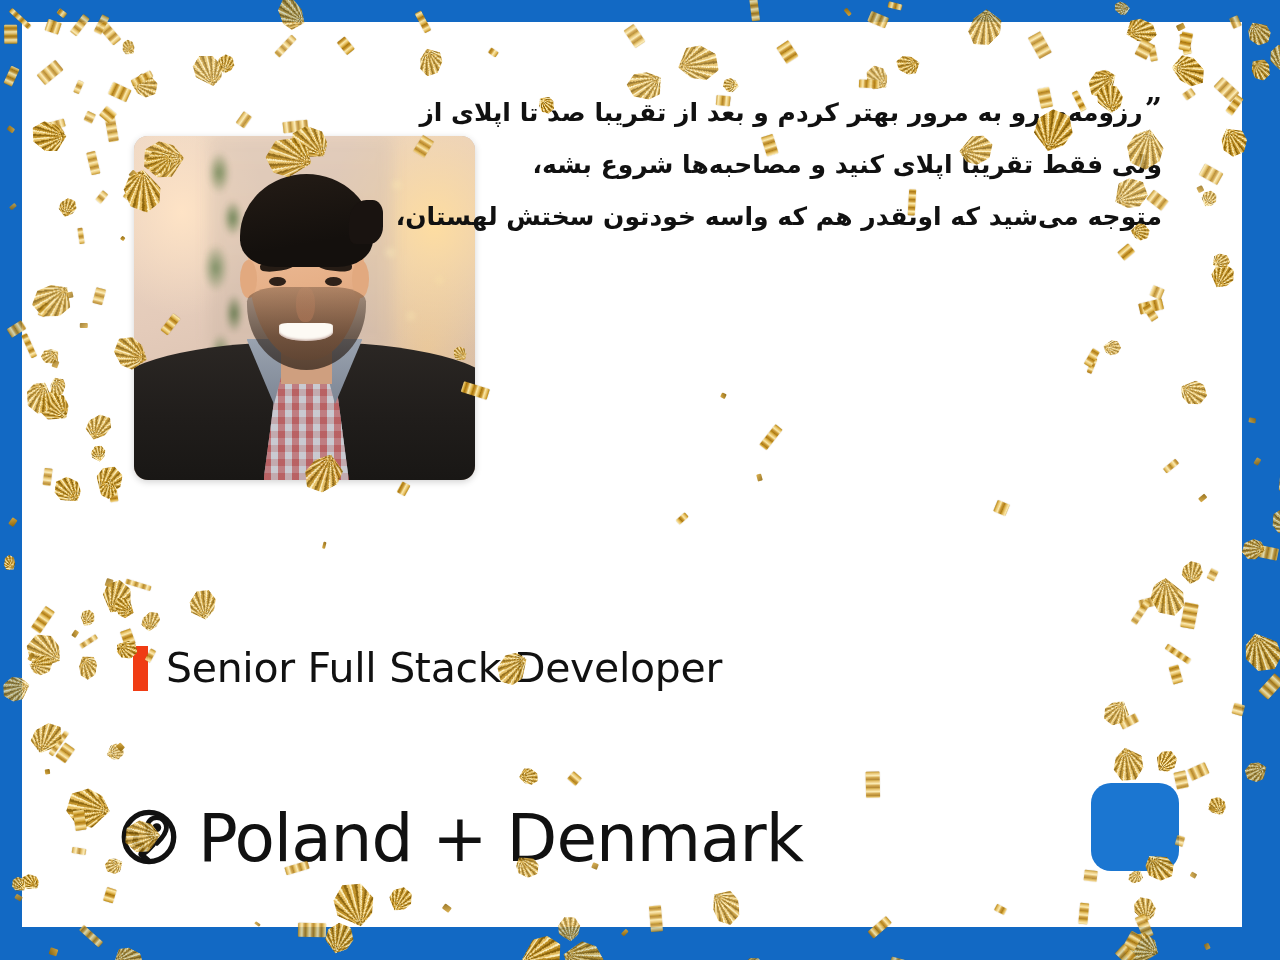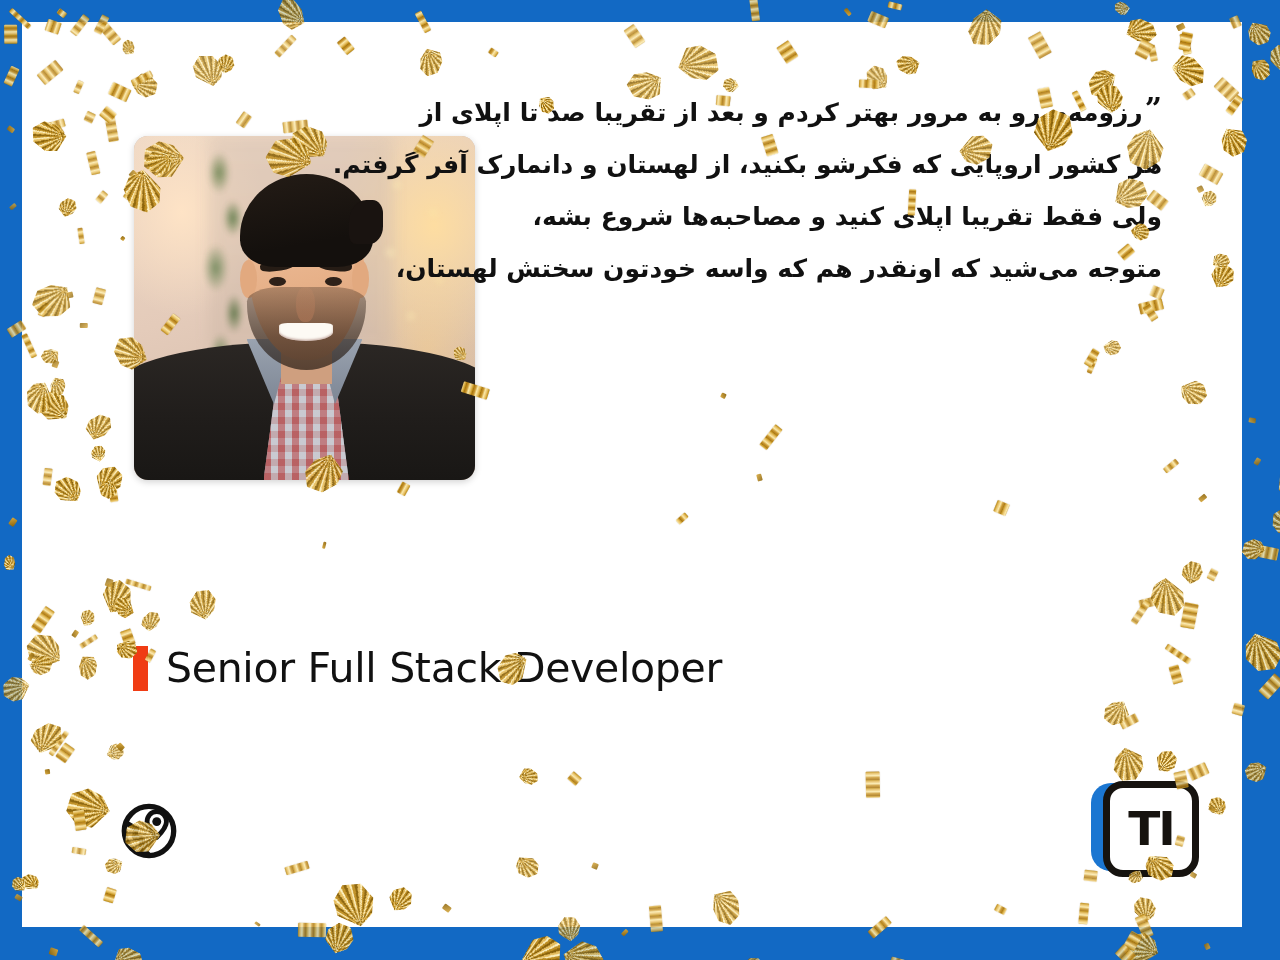--- a/index.html
+++ b/index.html
@@ -351,21 +351,20 @@
         <div class="ph-nose"></div>
         <div class="ph-browL"></div>
         <div class="ph-browR"></div>
         <div class="ph-eyeL"></div>
         <div class="ph-eyeR"></div>
         <div class="ph-hair"></div>
       </div>
 
       <blockquote id="quote">
         <span class="q-line"><span class="qmark open">”</span><span>رزومه‌م رو به مرور بهتر کردم و بعد از تقریبا صد تا اپلای از</span></span>
-        <span class="q-line"><span>هر کشور اروپایی که فکرشو بکنید، از لهستان و دانمارک آفر گرفتم.</span></span>
         <span class="q-line"><span>ولی فقط تقریبا اپلای کنید و مصاحبه‌ها شروع بشه،</span></span>
         <span class="q-line"><span>متوجه می‌شید که اونقدر هم که واسه خودتون سختش لهستان،</span></span>
       </blockquote>
     </div>
 
 
     <div id="role-row">
       <div id="role-bar"></div>
       <div id="role-text">Senior Full Stack Developer</div>
     </div>
@@ -374,27 +373,25 @@
       <span id="globe-icon">
         <svg width="62" height="62" viewBox="0 0 64 64" aria-hidden="true">
           <circle cx="32" cy="32" r="25.5" fill="none" stroke="#111111" stroke-width="5.5"></circle>
           <path d="M9 24 L19 30 L17 38 L25 40 L24 50 L31 56" fill="none" stroke="#111111" stroke-width="5.5" stroke-linecap="round" stroke-linejoin="round"></path>
           <path d="M24 50 C30 48 33 43 36 40" fill="none" stroke="#111111" stroke-width="5.5" stroke-linecap="round" stroke-linejoin="round"></path>
           <path d="M40 12 C46 12 50 16.5 50 22.5 C50 29 42.5 36 40 38.5
                    C37.5 36 30 29 30 22.5 C30 16.5 34 12 40 12 Z" fill="#ffffff" stroke="#111111" stroke-width="5" stroke-linejoin="round"></path>
           <circle cx="40" cy="22.3" r="4.6" fill="#111111"></circle>
         </svg>
       </span>
+      <span id="location-text">Poland + Denmark</span>
     </div>
 
     <div id="logo">
       <div id="logo-shadow"></div>
-      <div id="logo-square">
-        <span id="logo-text">TI</span>
-      </div>
     </div>
 
   </div>
 
   <div class="confetti-layer" id="confetti">
       <div class="cf rect" style="left: 99.1px; top: 124px; width: 25.2px; height: 10.3px; transform: rotate(80.1deg); opacity: 0.81;"></div>
       <div class="cf rect" style="left: 45px; top: 740.6px; width: 27.7px; height: 5.2px; transform: rotate(305.4deg); opacity: 0.86;"></div>
       <div class="cf fan" style="left: 39.5px; top: 390.5px; width: 28.5px; height: 29.2px; transform: rotate(271.8deg); opacity: 0.96;"></div>
       <div class="cf fan" style="left: 103.6px; top: 581.4px; width: 28.1px; height: 31px; transform: rotate(343.4deg); opacity: 0.91;"></div>
       <div class="cf rect" style="left: 16.7px; top: 343px; width: 24.5px; height: 6px; transform: rotate(245.5deg); opacity: 0.94;"></div>

